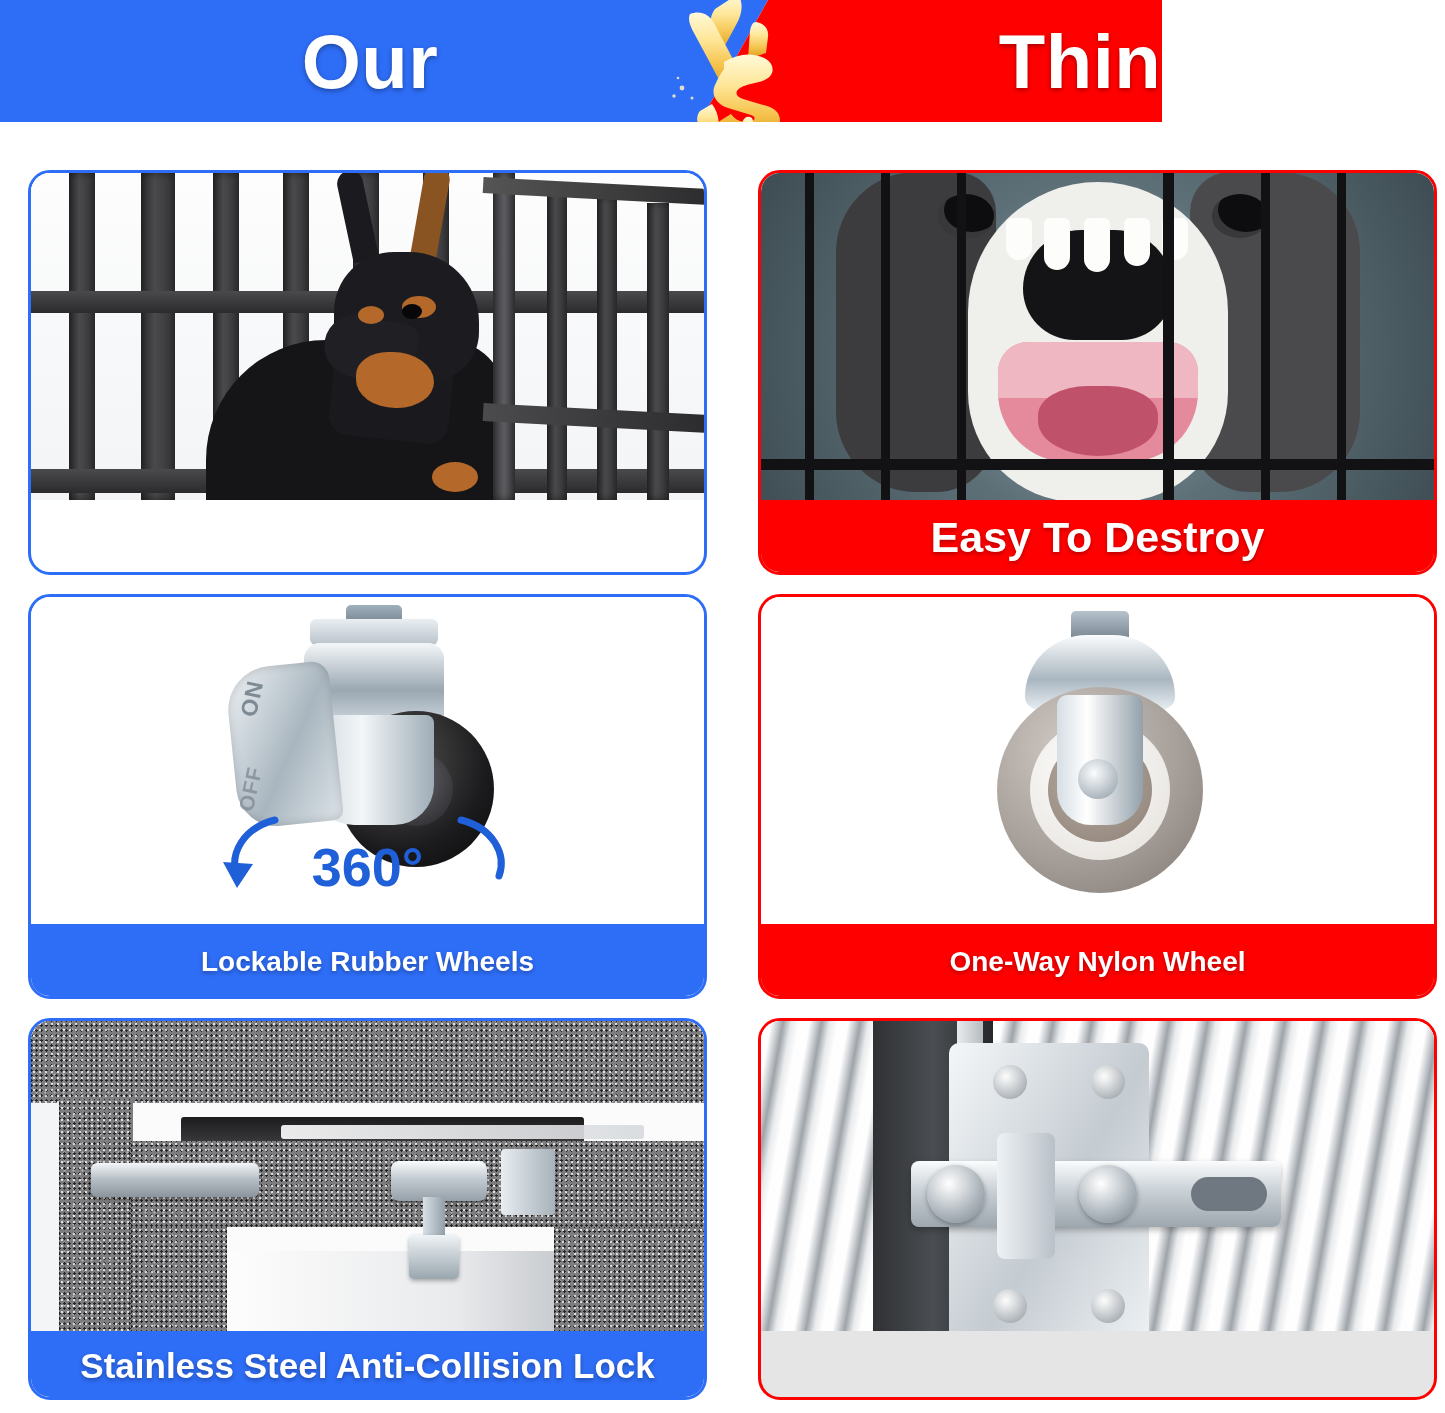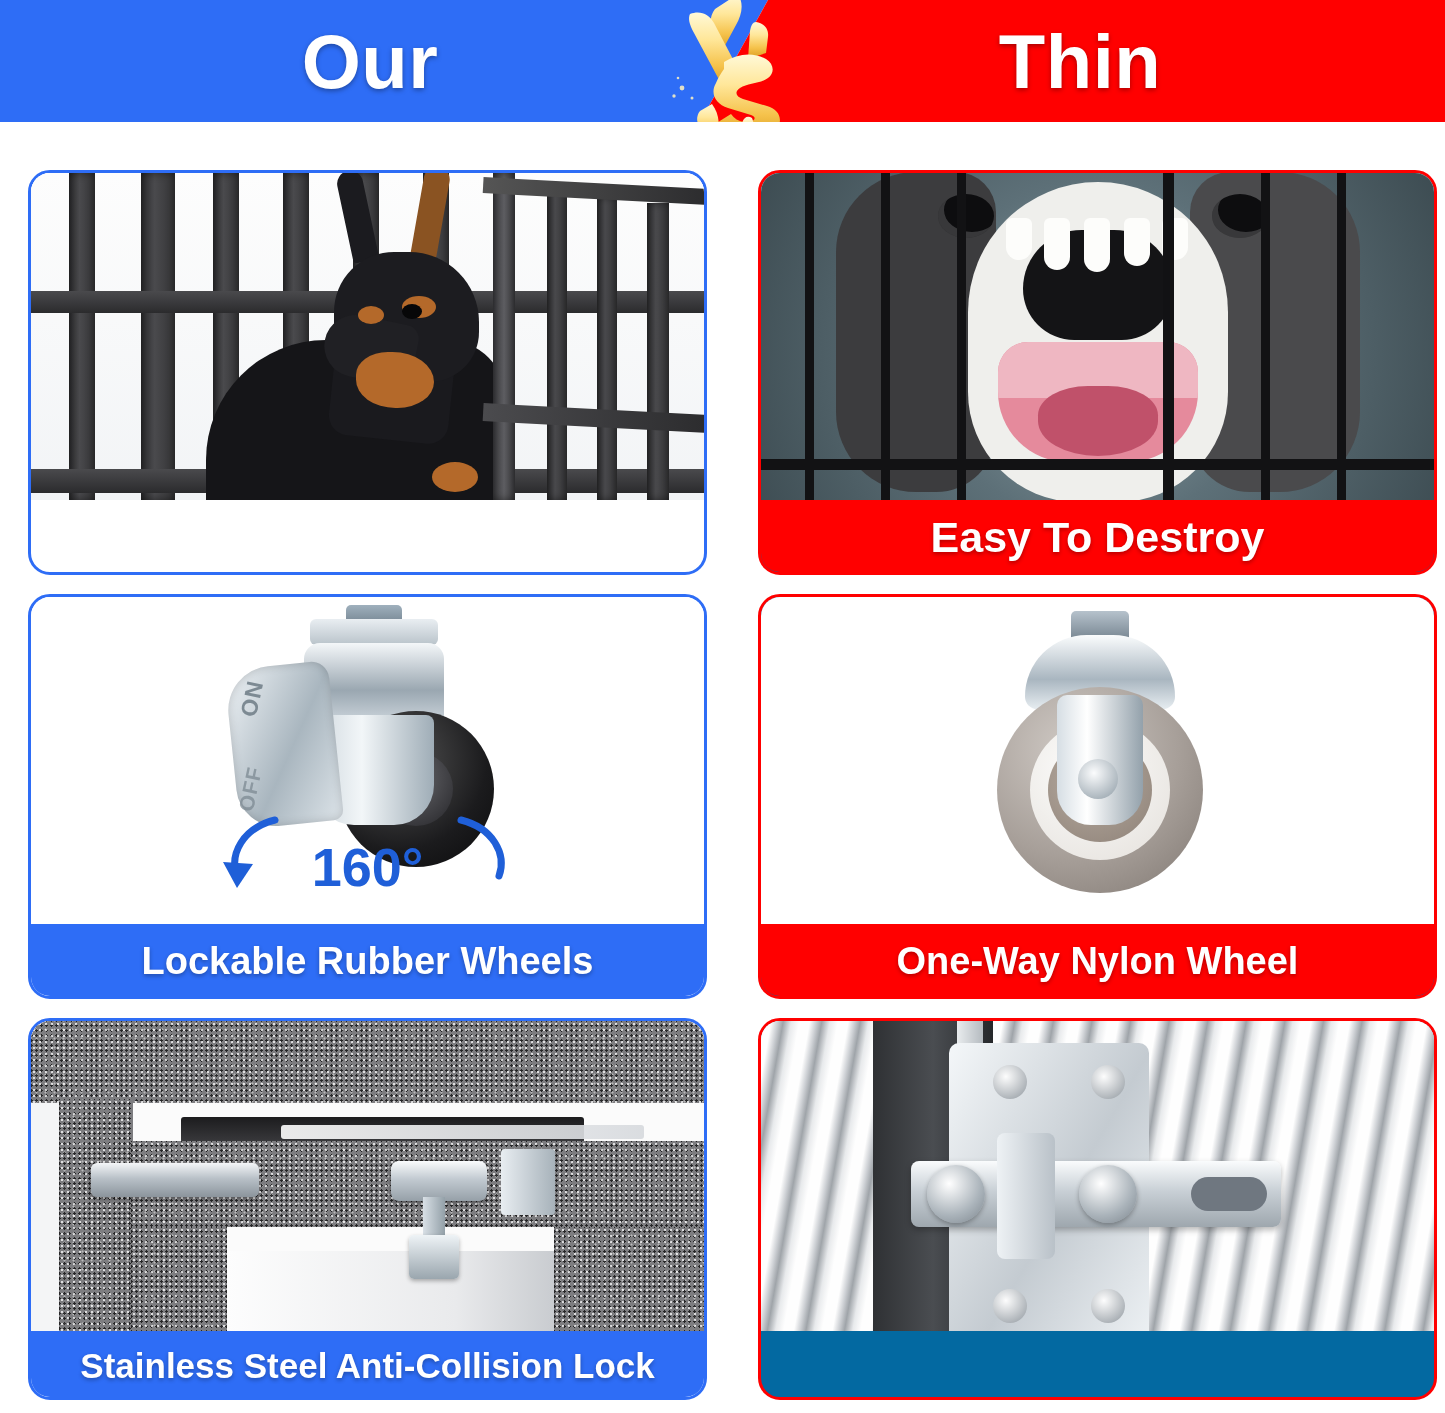--- a/index.html
+++ b/index.html
@@ -5,21 +5,21 @@
   html,body{margin:0;padding:0;}
   body{
     width:1445px;height:1413px;
     background:#ffffff;
     font-family:"Liberation Sans", sans-serif;
     overflow:hidden;
   }
   .page{position:relative;width:1445px;height:1413px;background:#fff;}
 
   
-  .header{position:absolute;left:0;top:0;width:1445px;height:122px;overflow:hidden;}
+  .header{position:absolute;left:0;top:0;width:1162px;height:122px;overflow:hidden;}
   .hdr-blue{position:absolute;left:0;top:0;width:100%;height:100%;background:#2E6DF6;
     clip-path:polygon(0 0, 768px 0, 700px 122px, 0 122px);}
   .hdr-red{position:absolute;left:0;top:0;width:100%;height:100%;background:#FF0000;
     clip-path:polygon(768px 0, 1445px 0, 1445px 122px, 700px 122px);}
   .hdr-title{position:absolute;top:0;height:122px;display:flex;align-items:center;
     justify-content:center;color:#ffffff;font-weight:bold;font-size:76px;
     letter-spacing:0.5px;text-shadow:0 2px 5px rgba(0,0,0,.35);}
   .hdr-our{left:110px;width:520px;}
   .hdr-other{left:820px;width:520px;}
 
@@ -31,35 +31,35 @@
   .grid{position:absolute;left:0;top:122px;width:1445px;height:1291px;}
   .card{position:absolute;width:679px;border-radius:22px;overflow:hidden;
     box-sizing:border-box;}
   .col-l{left:28px;}
   .col-r{left:758px;}
   .row1{top:48px;height:405px;}
   .row2{top:472px;height:405px;}
   .row3{top:896px;height:382px;}
 
   .card.b{border:3px solid #2E6DF6;background:#fff;}
-  .card.r{border:3px solid #FF0000;background:#0369a1;text-align:center;}
+  .card.r{border:3px solid #FF0000;background:#e5e5e5;text-align:center;}
 
   .media{position:relative;width:100%;overflow:hidden;background:#fff;}
   .row1 .media,.row2 .media{height:calc(100% - 72px);}
   .row3 .media{height:calc(100% - 66px);}
 
   .caption{position:absolute;left:-3px;right:-3px;bottom:-3px;height:75px;
     display:flex;align-items:center;justify-content:center;
     color:#fff;font-size:43px;font-weight:bold;
     border-bottom-left-radius:22px;border-bottom-right-radius:22px;
     text-shadow:0 2px 4px rgba(0,0,0,.30);white-space:nowrap;}
   .row3 .caption{height:69px;font-size:40px;}
   .cap-b{background:#2E6DF6;}
   .cap-r{background:#FF0000;}
-  .cap-small{font-size:38px;}
+  .cap-small{font-size:28px;}
 
   
   .art{position:absolute;inset:0;}
   .crate-bg{position:absolute;inset:0;background:
      linear-gradient(#fdfdfd,#f2f4f6);}
   .bar-v{position:absolute;top:0;bottom:0;width:26px;
     background:linear-gradient(90deg,#2b2b2d,#4a4a4d 40%,#343436);
     box-shadow:inset 0 0 8px rgba(0,0,0,.5);}
   .bar-h{position:absolute;left:0;right:0;height:26px;
     background:linear-gradient(#4a4a4d,#2b2b2d);}
@@ -351,21 +351,21 @@
 
           <div class="deg-wrap">
             <svg viewBox="0 0 330 92" style="position:absolute;inset:0;width:100%;height:100%;">
               <g fill="none" stroke="#1f5fd8" stroke-width="7" stroke-linecap="round">
                 <path d="M72 6 C40 14 26 40 34 62"></path>
                 <path d="M258 6 C290 14 304 40 296 62"></path>
               </g>
               <path d="M34 74 L20 48 L50 50 Z" fill="#1f5fd8"></path>
               <path d="M296 74 L282 50 L310 48 Z" fill="#1f5fd8" opacity="0"></path>
             </svg>
-            <div class="deg-text">160°</div>
+            <div class="deg-text">360°</div>
           </div>
         </div>
       </div>
       <div class="caption cap-b cap-small">Lockable Rubber Wheels</div>
     </div>
 
     <div class="card col-l row3 b">
       <div class="media">
         <div class="art">
           <div class="lock-bg"></div>

